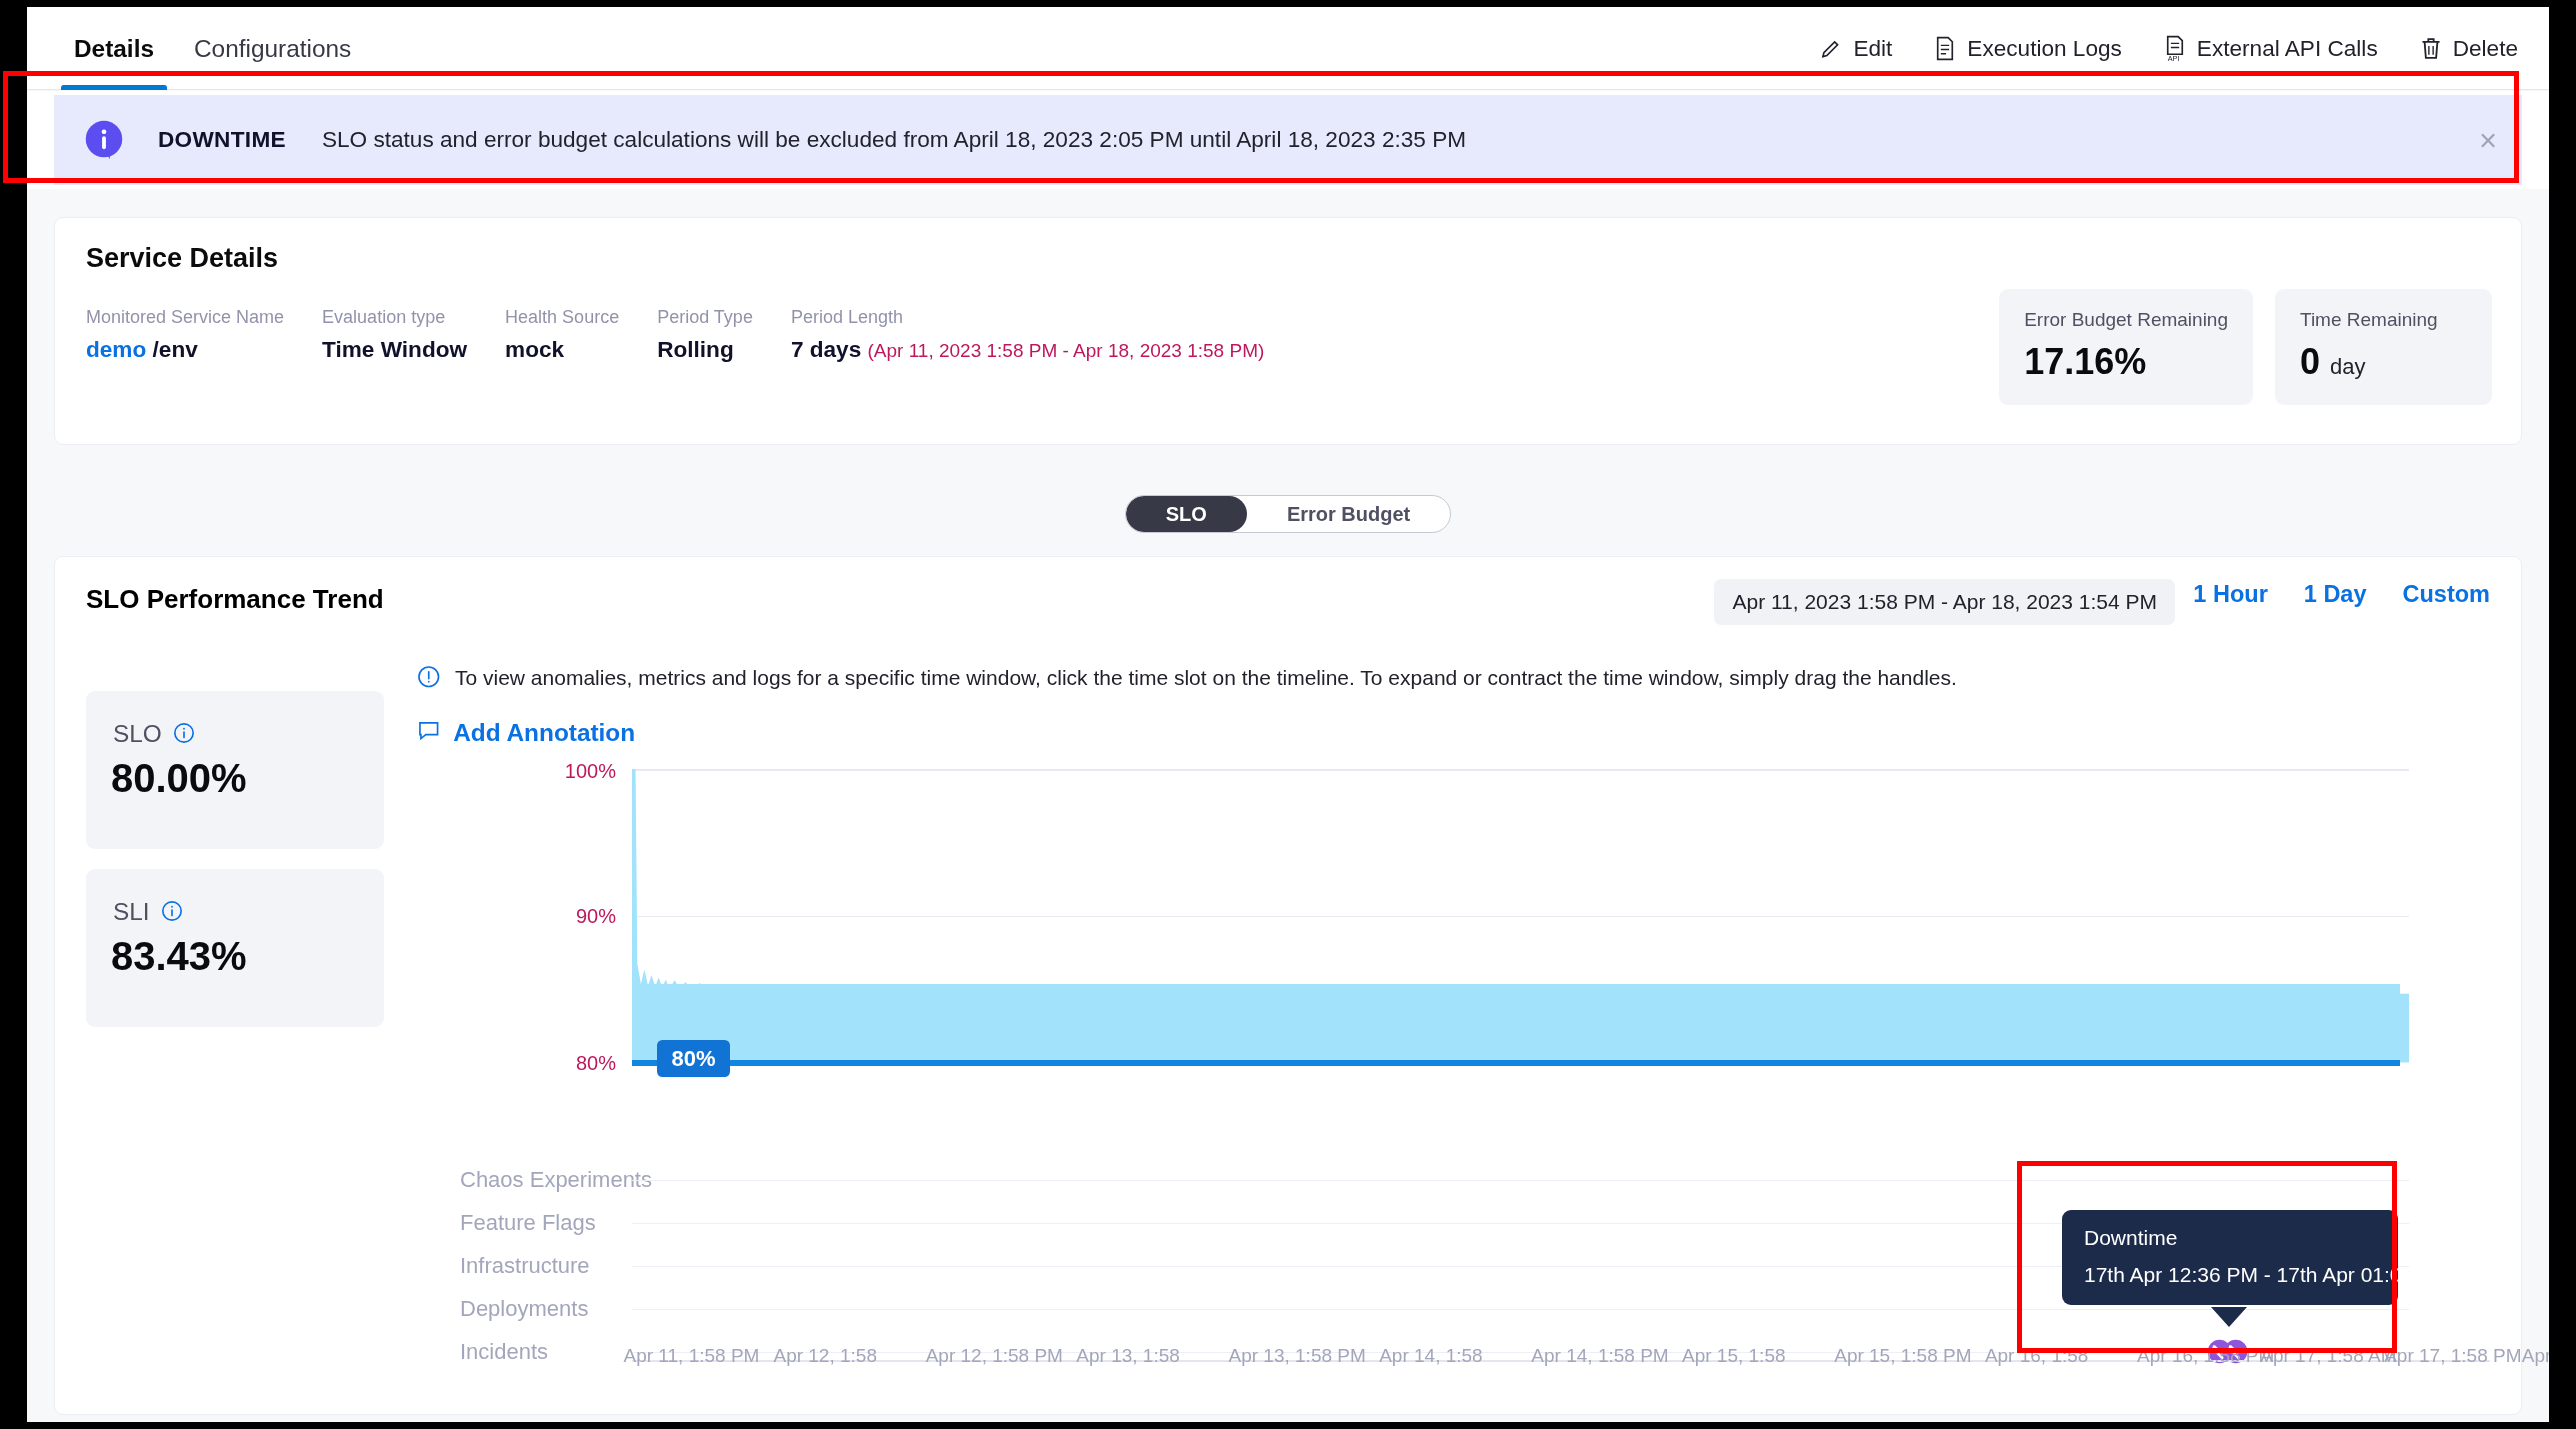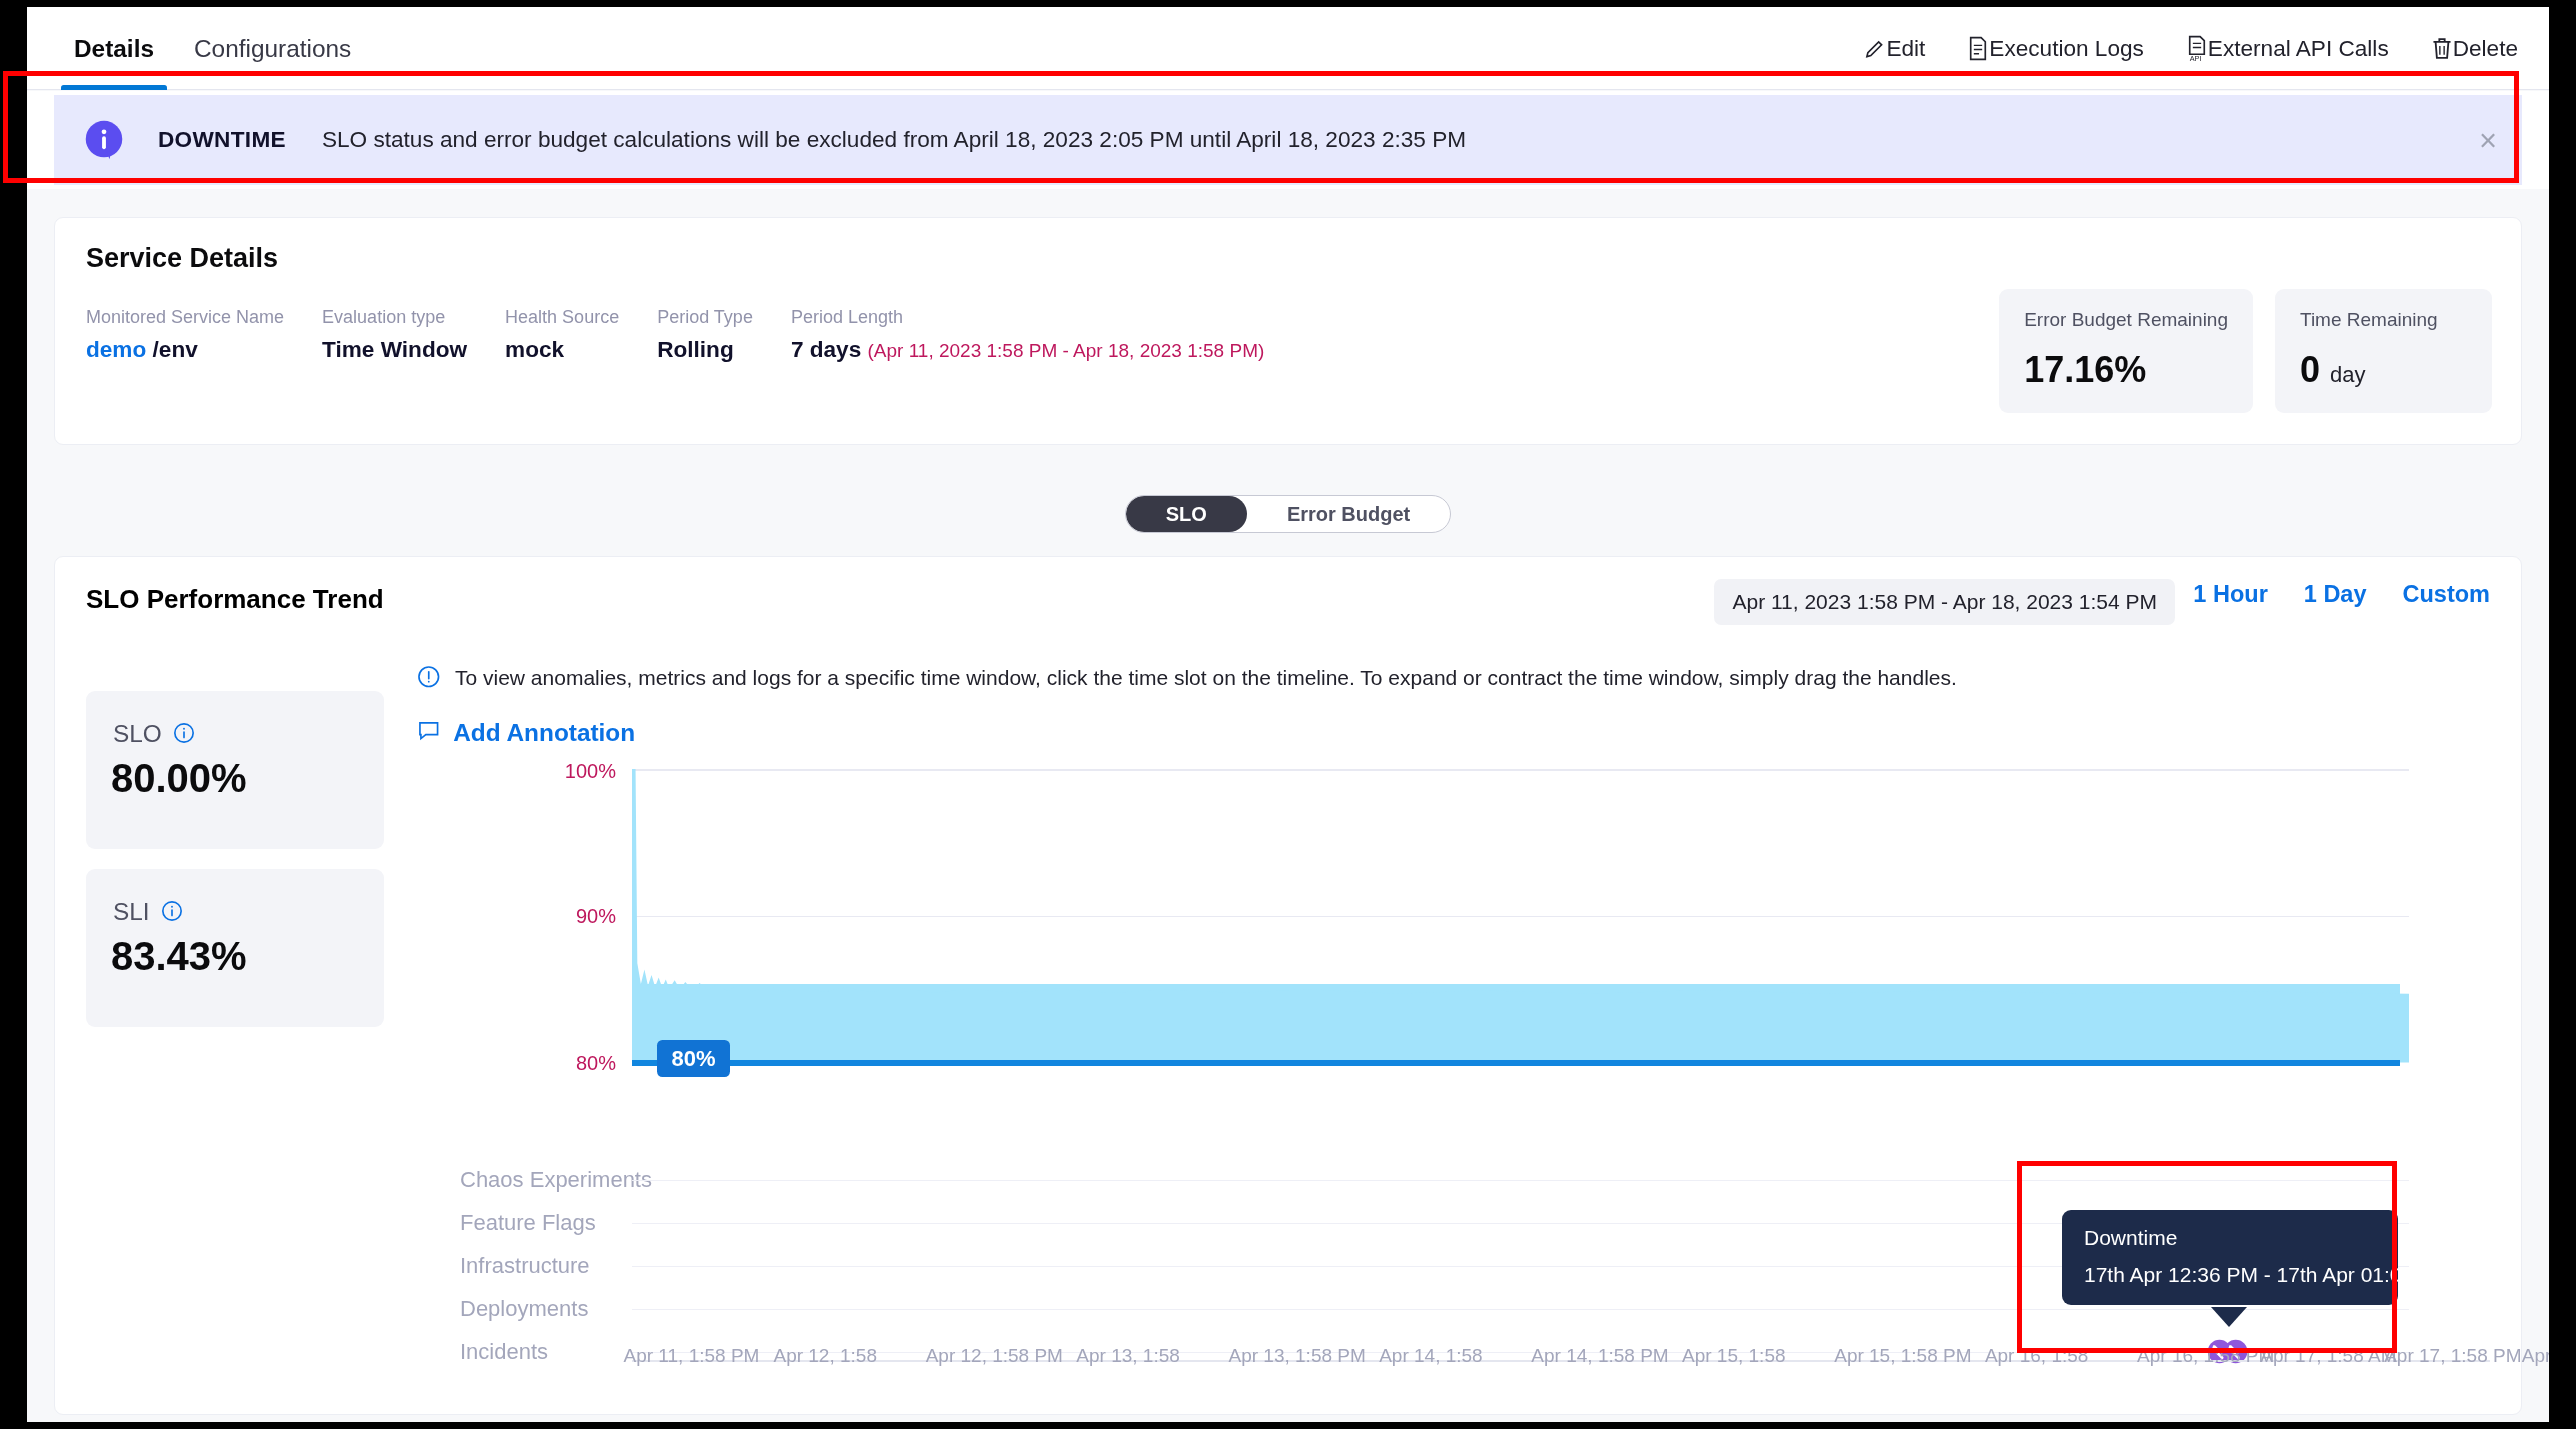--- a/index.html
+++ b/index.html
@@ -23,21 +23,21 @@
   .tab {
     font-size:24.4px; color:#383946; padding:0 20px; height:83px;
     display:flex; align-items:center; cursor:pointer; position:relative;
   }
   .tab.active { font-weight:bold; color:#0b0b0d; }
   .tab.active:after {
     content:""; position:absolute; left:7.2px; right:7.2px; bottom:0; height:5.4px;
     background:#0278d5; border-radius:2.7px 2.7px 0 0;
   }
   .toolbar { position:absolute; right:31px; top:0; height:83px; display:flex; align-items:center; gap:42px; }
-  .tbtn { display:flex; align-items:center; font-size:22.6px; color:#22222c; cursor:pointer;text-align:center; }
+  .tbtn { display:flex; align-items:center; gap:11px; font-size:22.6px; color:#22222c; cursor:pointer;text-align:center; }
   .tbtn svg { display:block; }
 
   
   .banner-wrap { position:absolute; left:0; top:84px; width:100%; height:98px; background:#fff; }
   .banner {
     position:absolute; left:27px; top:3.6px; right:27px; height:90px;
     background:#e7e9fd; display:flex; align-items:center;
   }
   .banner-icon { margin-left:29px; width:42px; height:42px; flex:0 0 auto; position:relative; }
   .banner-lbl { margin-left:33px; font-size:22.6px; font-weight:bold; color:#11112b; letter-spacing:0.3px; }
@@ -58,21 +58,21 @@
   #svc { left:27px; top:210px; width:2468px; height:228px; }
   .svc-title { position:absolute; left:31px; top:25px; font-size:27px; font-weight:bold; color:#0b0b0d; }
   .svc-fields { position:absolute; left:31px; top:89px; display:flex; }
   .fld { margin-right:38px; }
   .fld-lbl { font-size:18px; color:#9293ab; margin-bottom:9px; white-space:nowrap; }
   .fld-val { font-size:22.6px; font-weight:bold; color:#11112b; white-space:nowrap; }
   .fld-val .lnk { color:#0a71e3; }
   .fld-val .sub { font-weight:normal; font-size:19px; color:#be185d; }
   .kpis { position:absolute; right:29px; top:71px; display:flex; gap:22px; }
   .kpi { background:#f3f4f8; border-radius:9px; padding:20px 25px 22px 25px; min-width:217px; }
-  .kpi-lbl { font-size:19px; color:#4f5162; margin-bottom:18px; white-space:nowrap; }
+  .kpi-lbl { font-size:19px; color:#4f5162; margin-bottom:10px; white-space:nowrap; }
   .kpi-val { font-size:36px; font-weight:bold; color:#0b0b0d; white-space:nowrap; }
   .kpi-val .u { font-size:22px; font-weight:normal; color:#22222c; }
 
   
   .seg-wrap { position:absolute; left:0; top:488px; width:100%; display:flex; justify-content:center; }
   .seg { display:flex; border:0.9px solid #c7c9d4; border-radius:27px; overflow:hidden; background:#fff; height:38px; }
   .seg div {
     font-size:20px; font-weight:bold; padding:0 40px; display:flex; align-items:center;
     color:#4f5162; cursor:pointer;
   }

